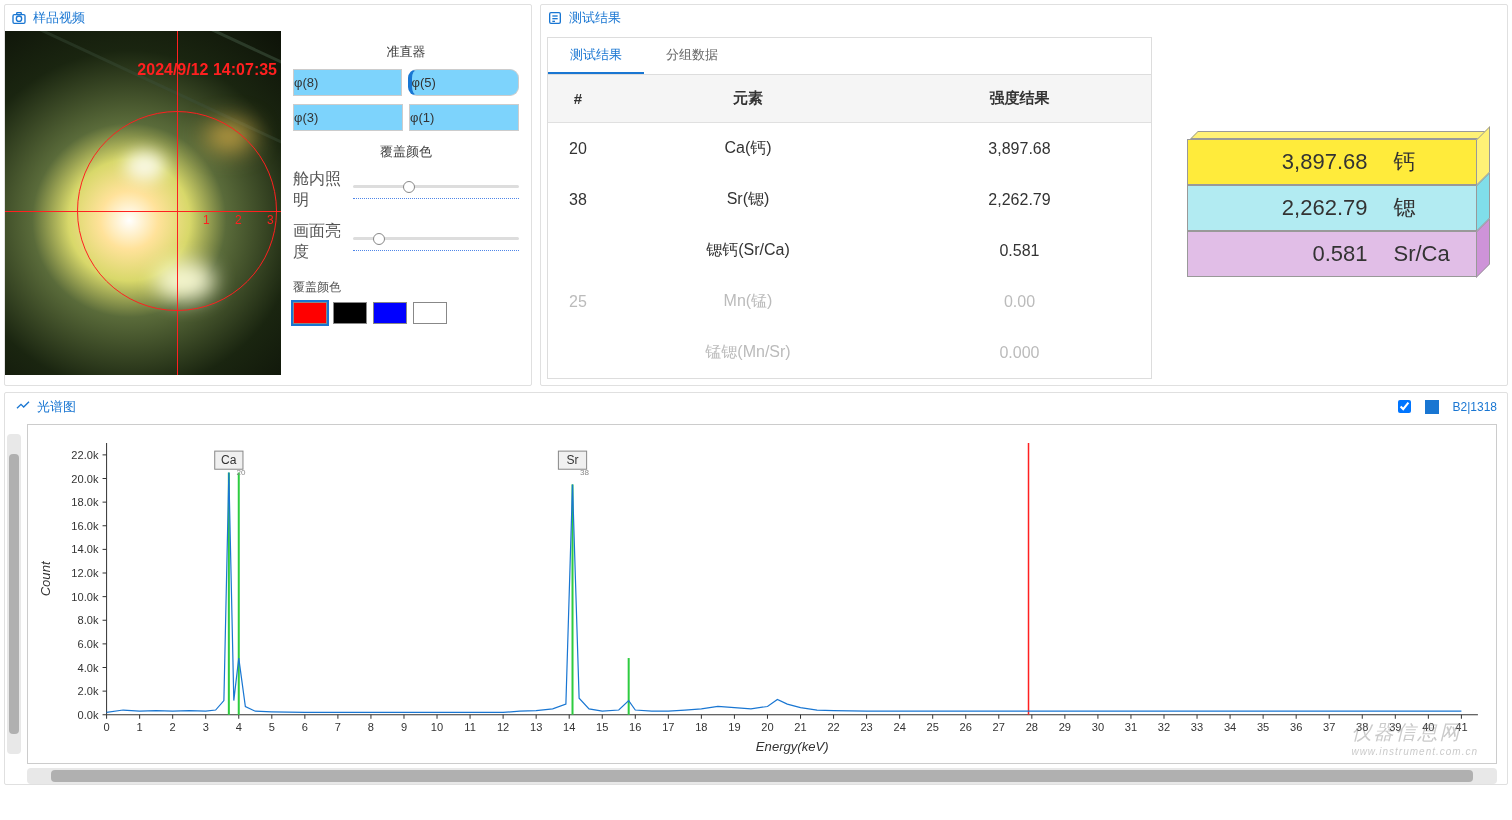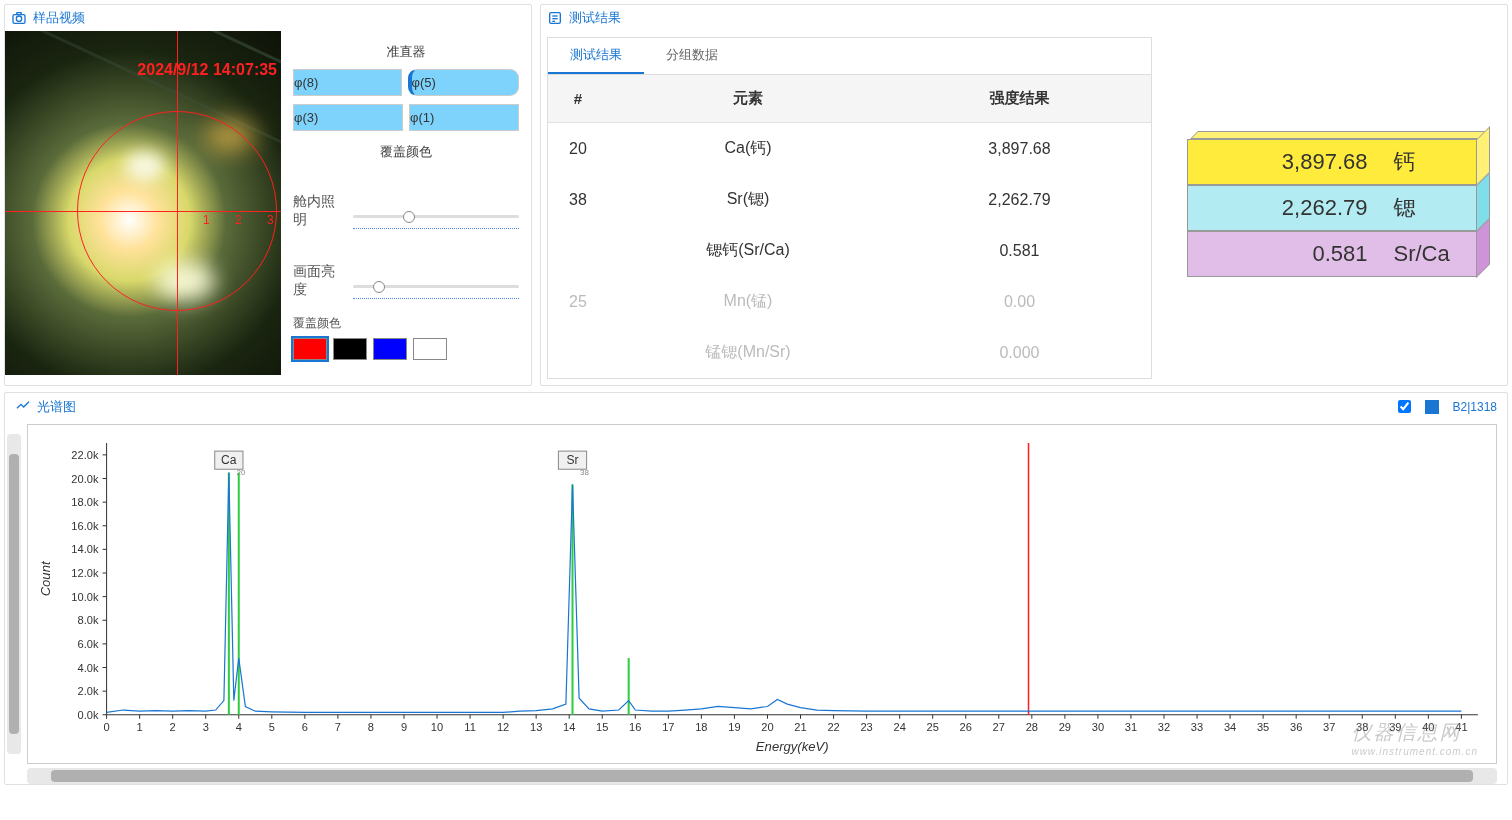--- a/index.html
+++ b/index.html
@@ -22,21 +22,21 @@
 .glare2 { position: absolute; top: 230px; left: 150px; width: 60px; height: 40px; background: rgba(255,255,220,0.9); border-radius: 50%; filter: blur(10px); }
 .glare3 { position: absolute; top: 90px; left: 200px; width: 50px; height: 30px; background: rgba(255,200,80,0.7); border-radius: 50%; filter: blur(12px); }
 .diag1 { position: absolute; top: -20px; left: -80px; width: 500px; height: 3px; background: rgba(60,80,60,0.6); transform: rotate(25deg); }
 .diag2 { position: absolute; top: 60px; left: -80px; width: 500px; height: 3px; background: rgba(60,80,60,0.4); transform: rotate(25deg); }
 
 .controls { flex: 1; padding: 8px 12px; display: flex; flex-direction: column; gap: 2px; }
 .ctrl-title { color: #404040; text-align: center; font-size: 13px; margin: 4px 0 6px; }
 .collimator-row { display: flex; gap: 6px; margin-bottom: 6px; }
 .coll-btn { flex: 1; border: 1px solid #ccc; padding: 5px 0; text-align: left; font-size: 13px; cursor: pointer; background: #7dd3fc; }
 .coll-btn.active { border-left: 4px solid #1976d2; border-radius: 9px; }
-.ctrl-row { display: flex; align-items: flex-end; gap: 8px; margin-bottom: 8px; font-size: 14px; color: #666; margin-top: 24px; }
+.ctrl-row { display: flex; align-items: center; gap: 8px; margin-bottom: 8px; font-size: 16px; color: #666; }
 .ctrl-row label { width: 52px; color: #555; }
 .slider-track { flex: 1; height: 18px; position: relative; border-bottom: 1px dotted #4f86e8; }
 .slider-rail { position: absolute; top: 4px; left: 0; right: 0; height: 3px; background: #ddd; border-radius: 2px; }
 .slider-thumb { position: absolute; top: 0; width: 12px; height: 12px; background: #fff; border: 1px solid #888; border-radius: 50%; }
 .color-row { display: flex; gap: 6px; margin-top: 4px; }
 .color-sw { width: 34px; height: 22px; border: 1px solid #888; cursor: pointer; }
 .color-sw.sel { outline: 2px solid #1976d2; }
 
 
 .results-panel { flex: 1; display: flex; flex-direction: column; }

